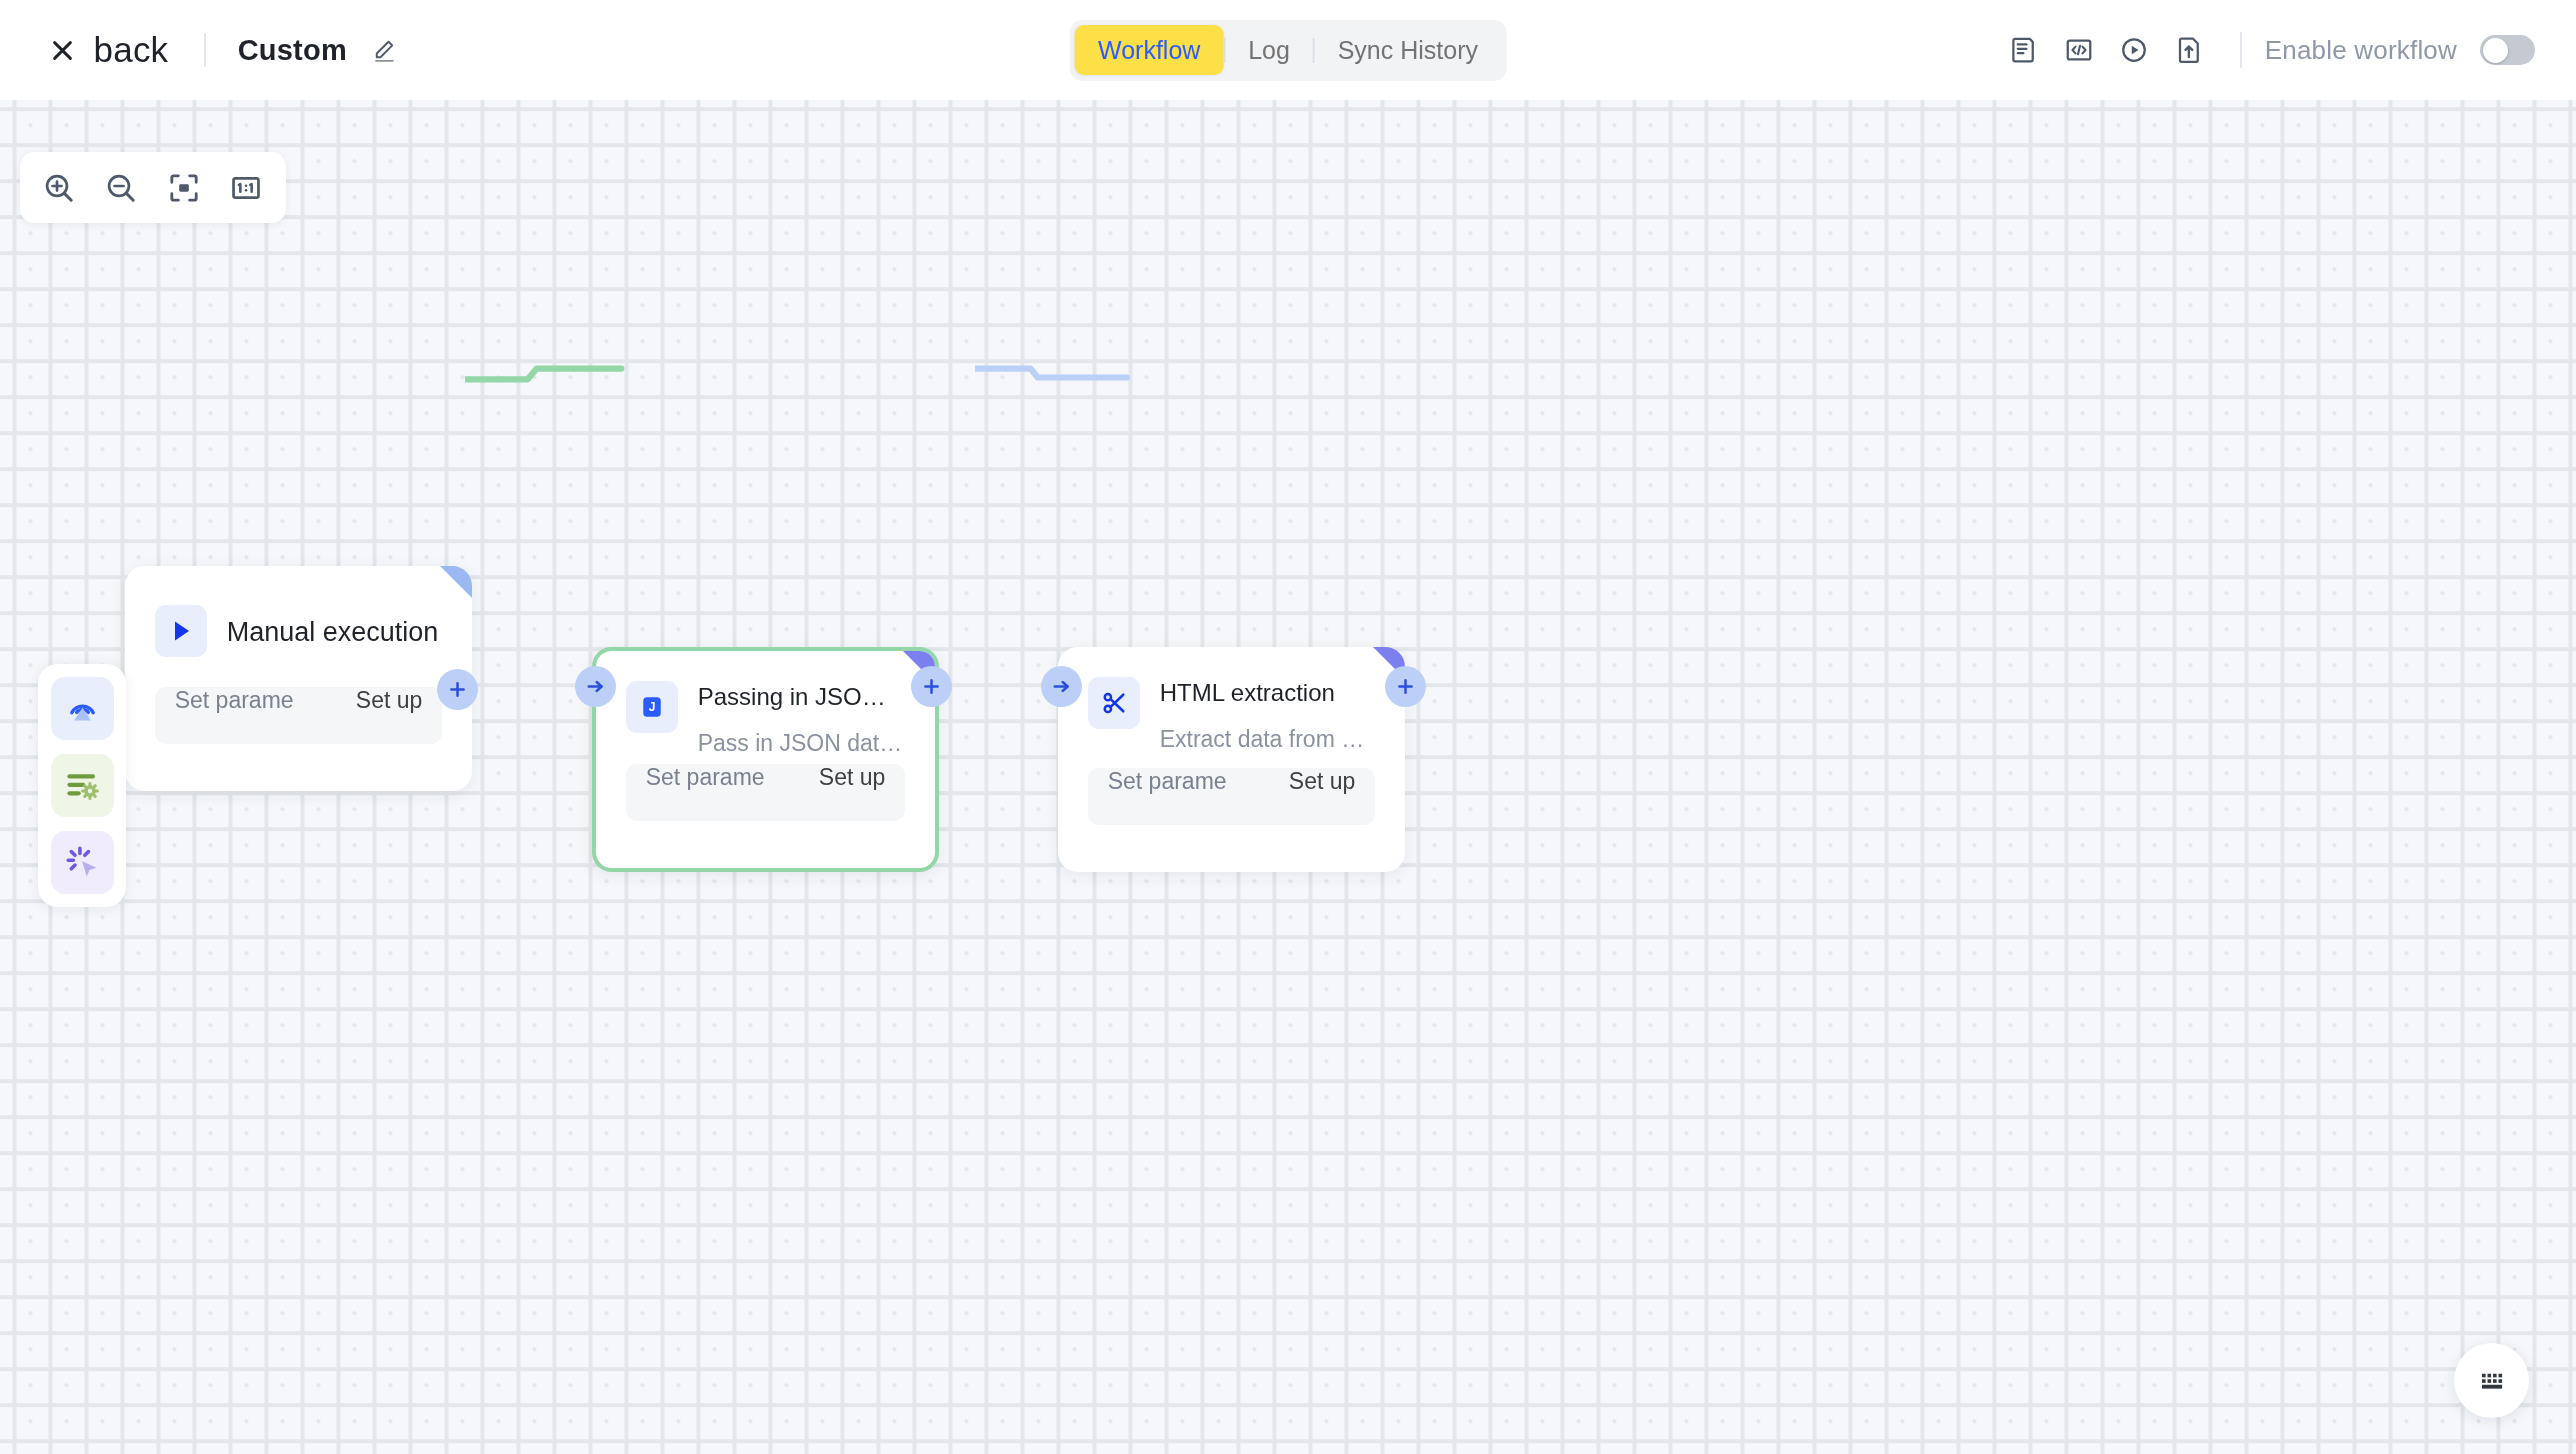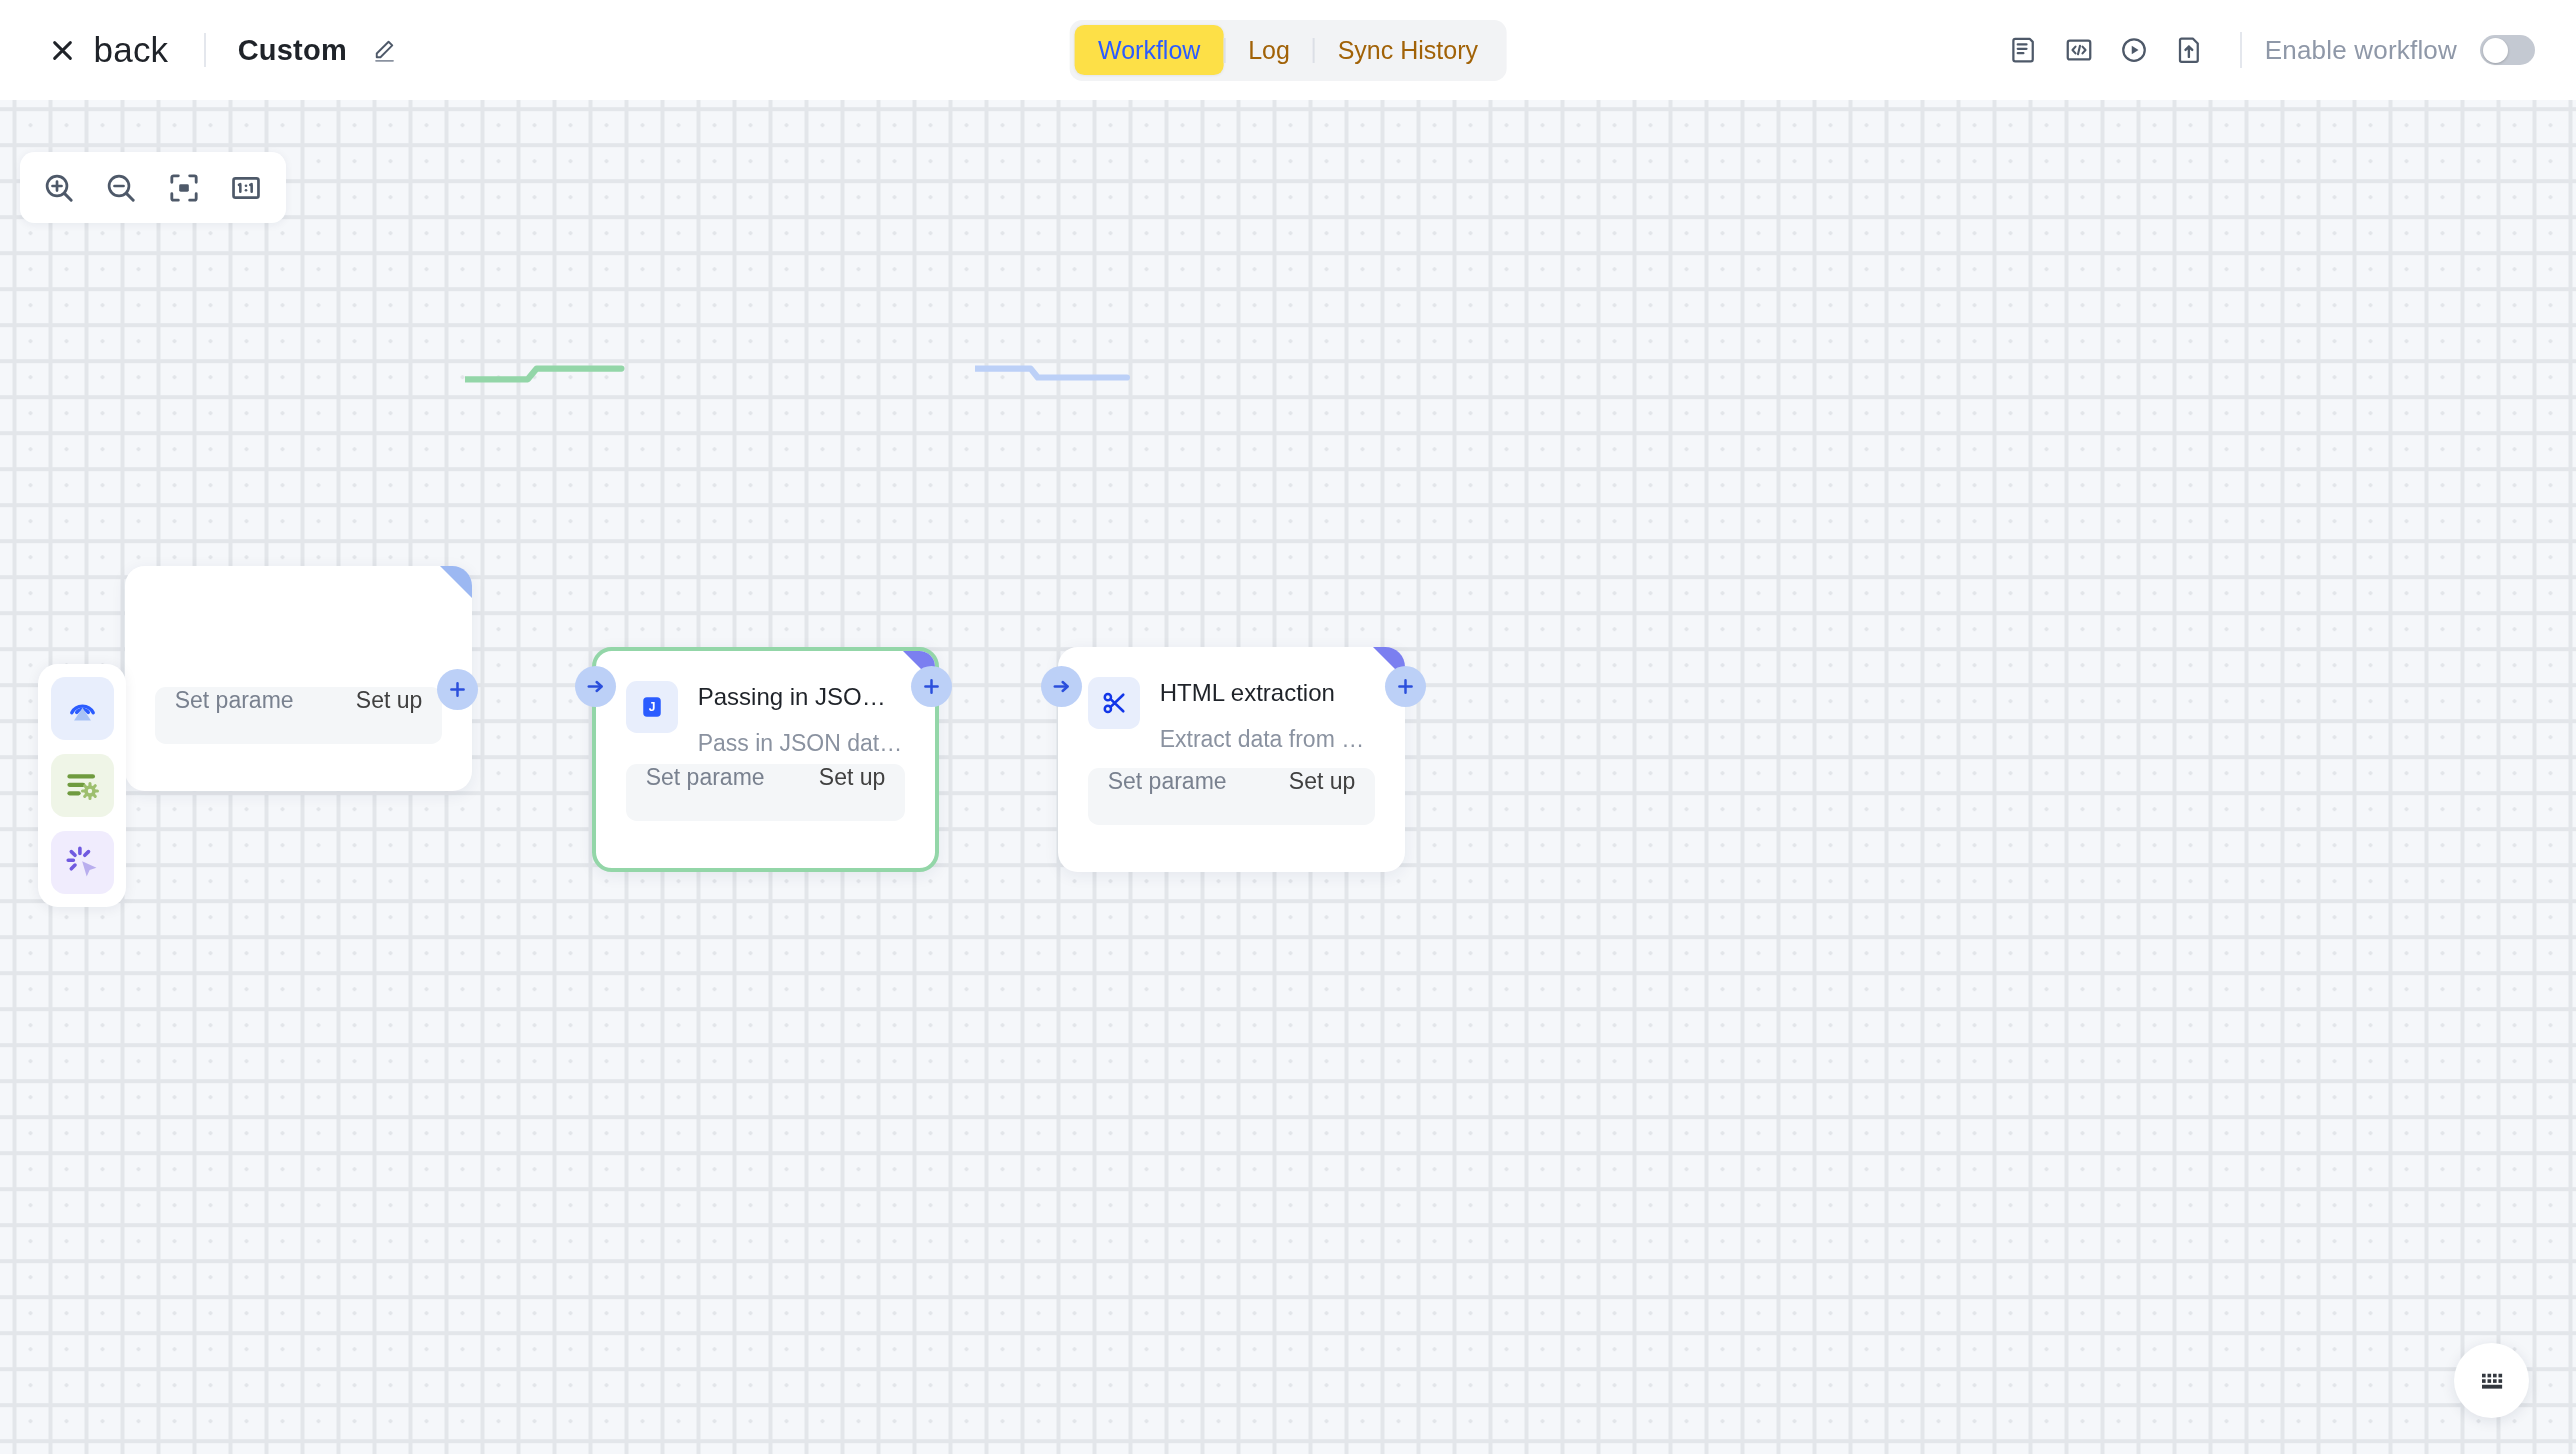--- a/index.html
+++ b/index.html
@@ -34,21 +34,21 @@
   .tabs {
     position: absolute; left: 50%; transform: translateX(-50%);
     top: 19.7px;
     display: flex; align-items: center;
     background: #f2f3f5; border-radius: 12.5px;
     padding: 5.4px; height: 61px;
   }
   .tab {
     display: flex; align-items: center; justify-content: center;
     height: 50px; padding: 0 23px;
-    font-size: 25px; color: #a16207; border-radius: 9.8px;
+    font-size: 25px; color: #737373; border-radius: 9.8px;
     cursor: pointer; white-space: nowrap;
   }
   .tab.active { background: #fde047; color: #2b5cff; font-weight: 400; box-shadow: 0 0.9px 2.7px rgba(0,0,0,.06); }
   .tab-sep { width: 1.8px; height: 25px; background: #dcdfe6; }
 
   
   .hdr-right {
     position: absolute; right: 41px; top: 0; height: 100px;
     display: flex; align-items: center; gap: 0; justify-content: flex-end;
   }
@@ -343,20 +343,30 @@
     <path d="M0 62 L70 62 L80 50 L175 50" stroke="#93d6a8" stroke-width="7" fill="none" stroke-linecap="round" stroke-linejoin="round"></path>
   </svg>
 
   <svg class="edge" style="left:975px; top:224px; width:179px; height:107px;" viewBox="0 0 200 120">
     <path d="M0 50 L62 50 L70 60 L170 60" stroke="#bcd0f7" stroke-width="7" fill="none" stroke-linecap="round" stroke-linejoin="round"></path>
   </svg>
 
   <div class="node single" style="left:125px; top:466px;">
     <div class="corner-badge light"></div>
 
+    <div class="node-head">
+      <div class="node-icon">
+        <svg width="30" height="30" viewBox="0 0 24 24" fill="none">
+          <path d="M7.2 4.4 L18.4 12 L7.2 19.6 Z" fill="#1236e8"></path>
+        </svg>
+      </div>
+      <div class="node-titles">
+        <div class="node-title">Manual execution</div>
+      </div>
+    </div>
 
     <div class="param-row">
       <span class="param-label">Set parame</span>
       <span class="param-action">Set up</span>
     </div>
   </div>
 
   <div class="port" style="left:437px; top:569px;">
     <svg width="23" height="23" viewBox="0 0 24 24" fill="none">
       <path d="M12 5.6 V18.4 M5.6 12 H18.4" stroke="#2b4fdc" stroke-width="2.6" stroke-linecap="round"></path>

